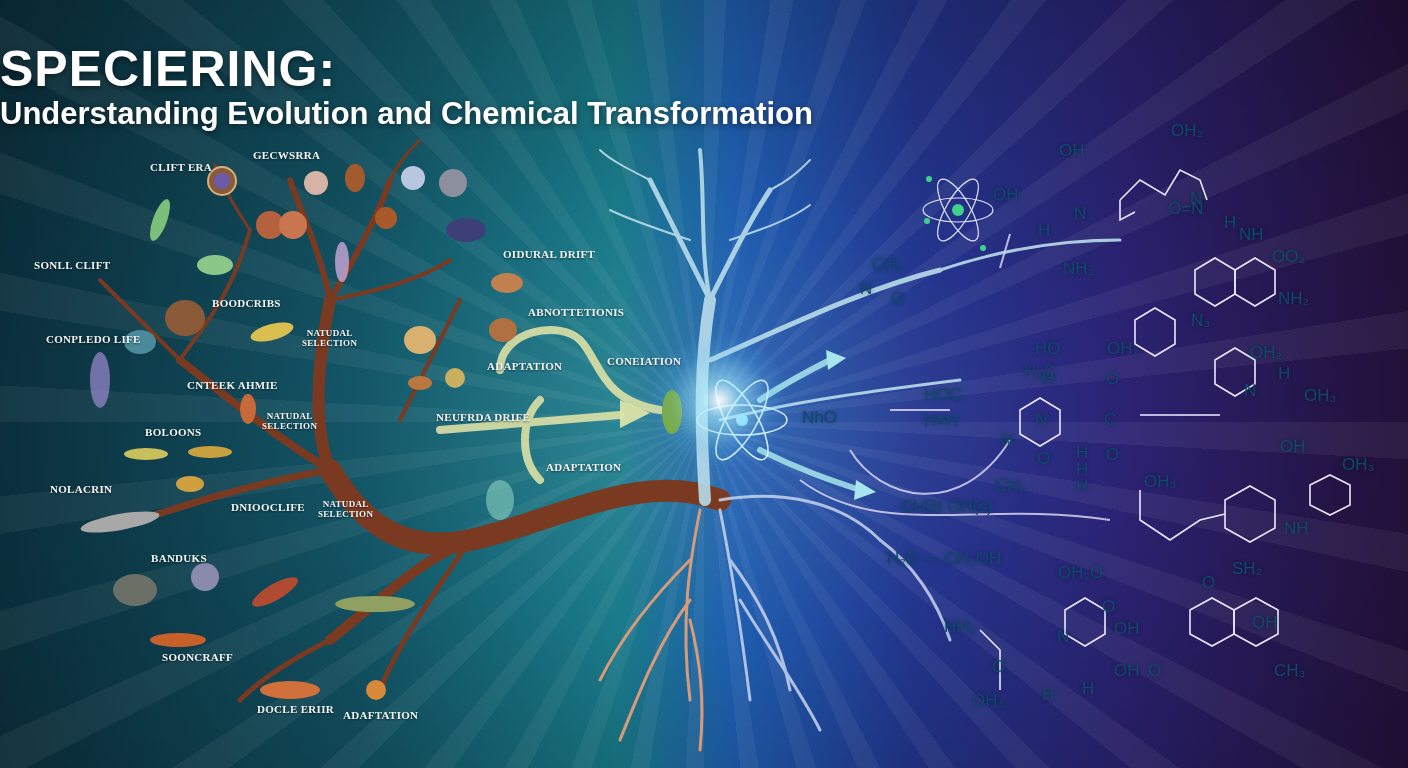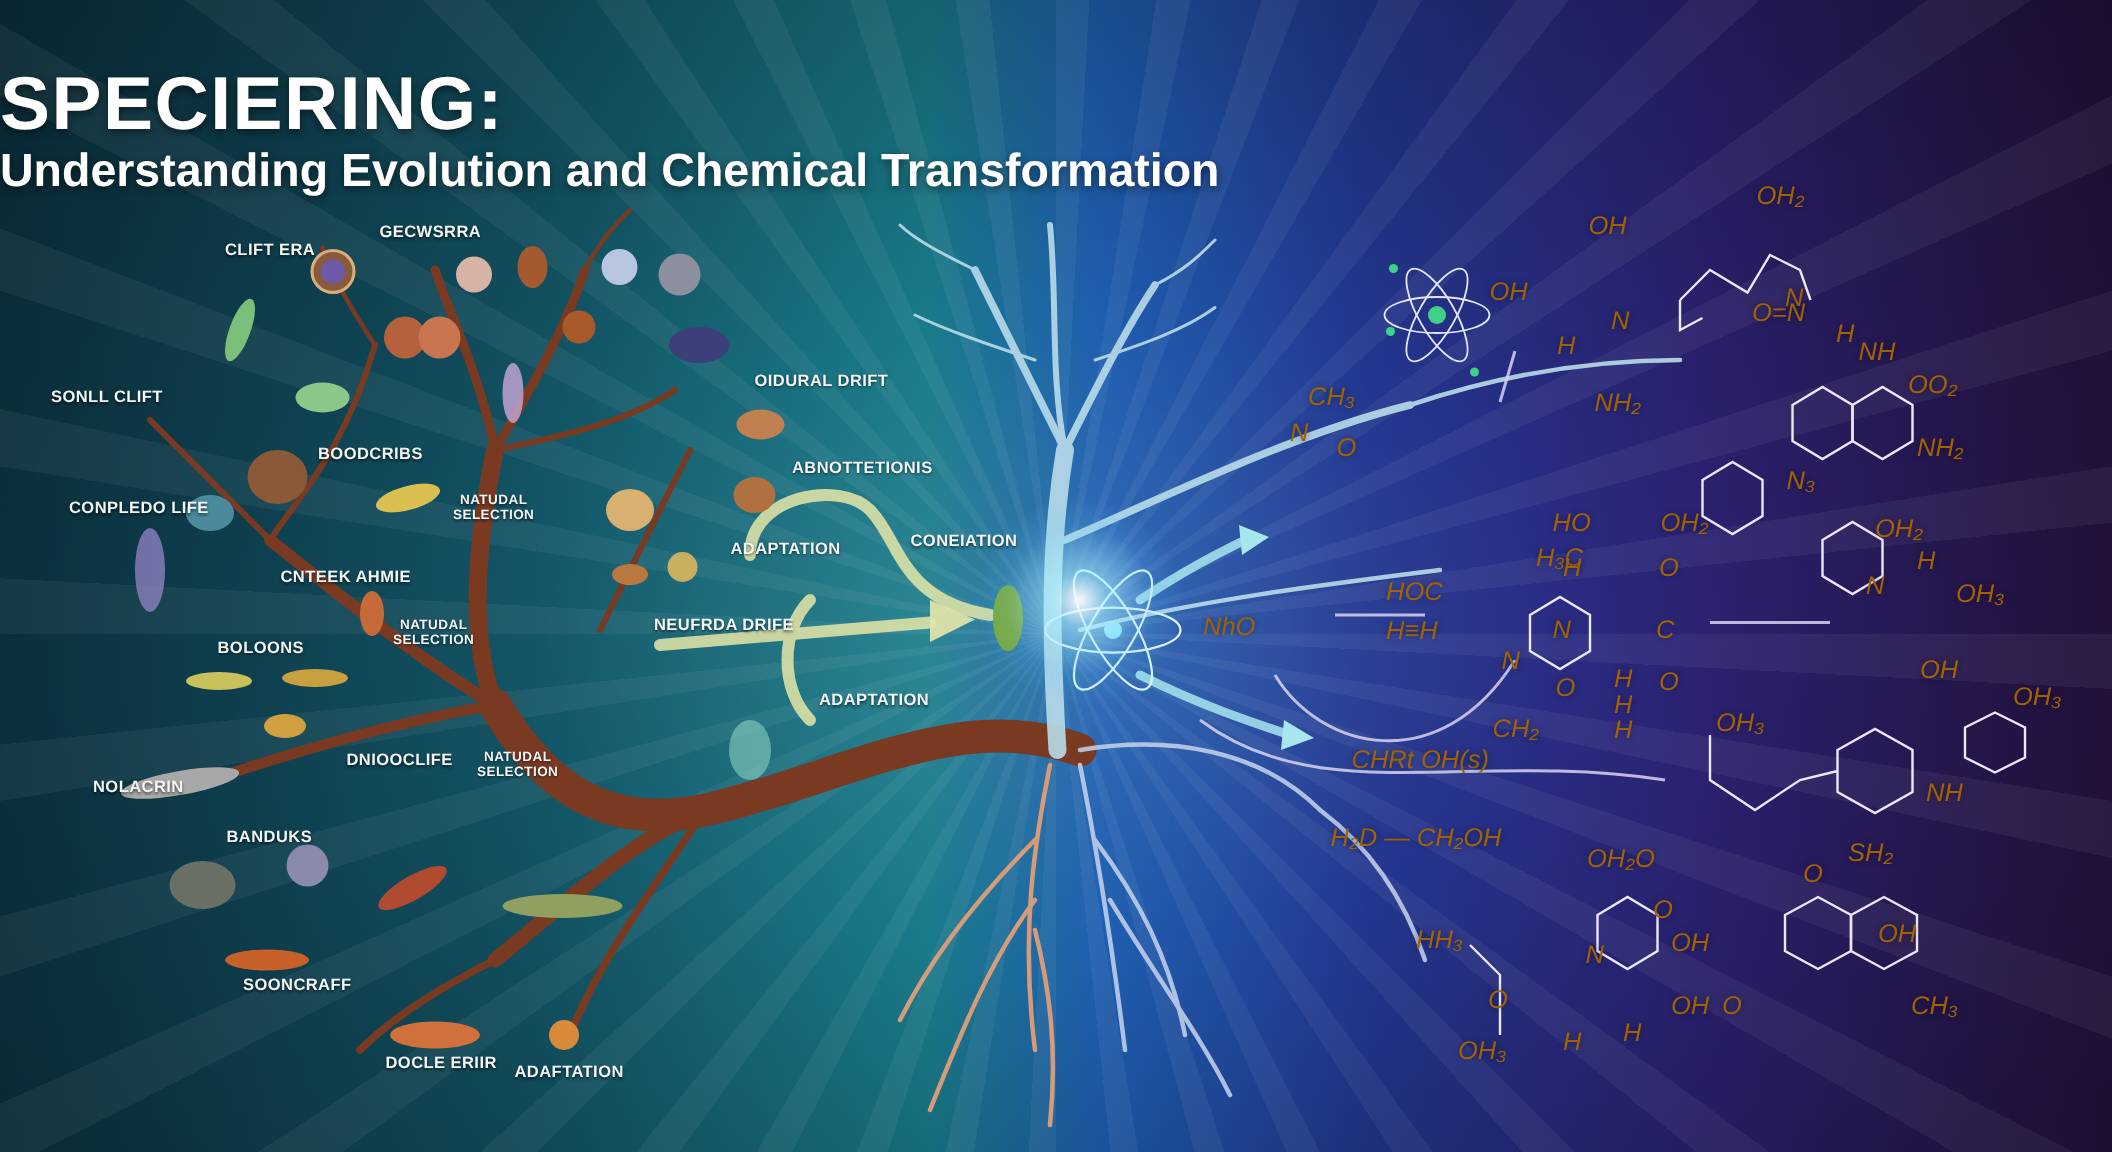--- a/index.html
+++ b/index.html
@@ -6,23 +6,23 @@
   body{width:1408px;height:768px;overflow:hidden;position:relative;
     font-family:"Liberation Sans",sans-serif;
     background:linear-gradient(90deg,#0d3a4a 0%,#135566 25%,#1a7b8a 44%,#1f5fb0 52%,#23368f 65%,#2d2478 80%,#2a1446 100%);}
   .vignette{position:absolute;inset:0;background:radial-gradient(ellipse at 50% 55%,rgba(255,255,255,0.10) 0%,rgba(0,0,0,0) 35%,rgba(0,0,0,0.35) 100%);pointer-events:none;}
   .rays{position:absolute;inset:0;background:repeating-conic-gradient(from 0deg at 50% 55%,rgba(255,255,255,0.05) 0deg 3deg,rgba(255,255,255,0) 3deg 9deg);pointer-events:none;}
   .glow{position:absolute;left:650px;top:330px;width:140px;height:140px;border-radius:50%;
     background:radial-gradient(circle,rgba(255,255,255,0.95) 0%,rgba(170,240,255,0.6) 18%,rgba(100,200,255,0.15) 50%,rgba(0,0,0,0) 70%);}
   .title{position:absolute;left:0;width:1408px;text-align:left;color:#fff;font-weight:bold;text-shadow:0 2px 6px rgba(0,0,0,0.5);}
   .title.main{top:40px;font-size:50px;letter-spacing:1px;}
   .title.sub{top:96px;font-size:31px;}
-  .label{position:absolute;color:#f2f6f6;font-size:11px;font-weight:bold;letter-spacing:0.3px;text-shadow:0 1px 2px rgba(0,0,0,0.6);white-space:nowrap;}
+  .label{position:absolute;color:#f2f6f6;font-size:11px;font-weight:bold;letter-spacing:0.3px;text-shadow:0 1px 2px rgba(0,0,0,0.6);white-space:nowrap;font-family:Liberation Serif, serif;}
   .label.small{font-size:9px;line-height:10px;text-align:center;}
-  .chem{position:absolute;color:#a16207;font-size:17px;white-space:nowrap;text-shadow:0 0 4px rgba(0,0,0,0.4);font-style:italic;}
+  .chem{position:absolute;color:#0c4a6e;font-size:17px;white-space:nowrap;text-shadow:0 0 4px rgba(0,0,0,0.4);}
   svg.layer{position:absolute;left:0;top:0;}
 </style>
 </head>
 <body>
 
 <div class="vignette"></div>
 <div class="rays"></div>
 
 <svg class="layer" width="1408" height="768" viewBox="0 0 1408 768">
 
@@ -174,21 +174,21 @@
 <div class="title sub">Understanding Evolution and Chemical Transformation</div>
 
 <div id="evo-labels">
     <div class="label" style="left: 150px; top: 161px;">CLIFT ERA</div>
     <div class="label" style="left: 253px; top: 149px;">GECWSRRA</div>
     <div class="label" style="left: 34px; top: 259px;">SONLL CLIFT</div>
     <div class="label" style="left: 212px; top: 297px;">BOODCRIBS</div>
     <div class="label" style="left: 46px; top: 333px;">CONPLEDO LIFE</div>
     <div class="label" style="left: 187px; top: 379px;">CNTEEK AHMIE</div>
     <div class="label" style="left: 145px; top: 426px;">BOLOONS</div>
-    <div class="label" style="left: 62px; top: 483px; margin-top: 36px;">NOLACRIN</div>
+    <div class="label" style="left: 50px; top: 483px;">NOLACRIN</div>
     <div class="label" style="left: 231px; top: 501px;">DNIOOCLIFE</div>
     <div class="label" style="left: 103px; top: 552px; margin-left: 48px;">BANDUKS</div>
     <div class="label" style="left: 162px; top: 603px; margin-top: 48px;">SOONCRAFF</div>
     <div class="label" style="left: 224px; top: 703px; padding-left: 33px;">DOCLE ERIIR</div>
     <div class="label" style="left: 343px; top: 709px;">ADAFTATION</div>
     <div class="label" style="left: 481px; top: 248px; padding-left: 22px;">OIDURAL DRIFT</div>
     <div class="label" style="left: 487px; top: 360px;">ADAPTATION</div>
     <div class="label" style="left: 607px; top: 355px;">CONEIATION</div>
     <div class="label" style="left: 436px; top: 411px;">NEUFRDA DRIFE</div>
     <div class="label" style="left: 546px; top: 461px;">ADAPTATION</div>

